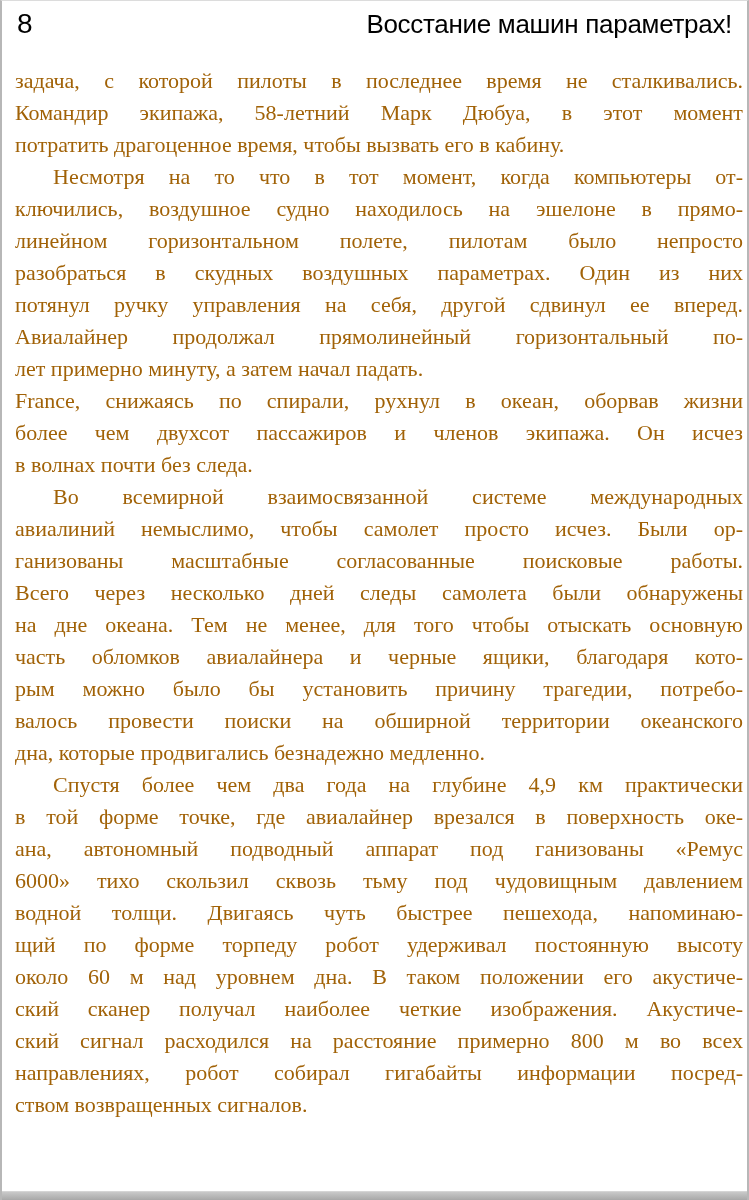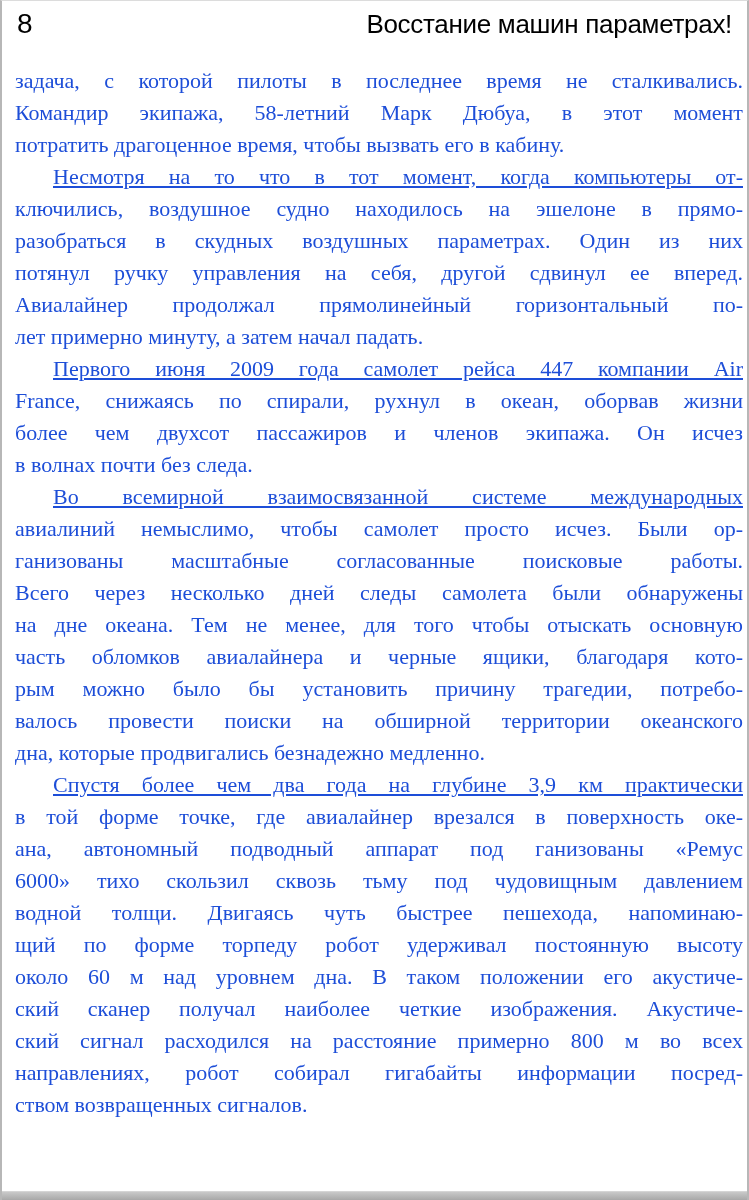--- a/index.html
+++ b/index.html
@@ -27,36 +27,35 @@
     font-family: "Liberation Sans", sans-serif;
     font-size: 26px;
     line-height: 30px;
     color: #000000;
   }
   .header .page-number { font-size: 28px; }
   .header .running-title { letter-spacing: -0.3px; }
   .text-block {
     margin: 26px 4px 0 13px;
     font-size: 22px;
-    color: #1d4ed8;
+    color: #a16207;
   }
   .line {
     height: 32px;
     line-height: 32px;
     text-align: justify;
     text-align-last: justify;
     overflow: hidden;
     white-space: normal;
   }
   .line.para-end {
     text-align-last: left;
   }
   .line.indent {
     text-indent: 38px;
-    text-decoration: underline;
   }
   .bottom-edge {
     position: absolute;
     left: 0; right: 0; bottom: 0;
     height: 8px;
     background: linear-gradient(#c9c9c9, #a8a8a8);
     border-top: 1px solid #d5d5d5;
   }
 </style>
 </head>
@@ -68,38 +67,38 @@
     <span class="page-number">8</span>
     <span class="running-title">Восстание машин параметрах!</span>
   </div>
 
   <div class="text-block">
       <div class="line">задача, с которой пилоты в последнее время не сталкивались.</div>
       <div class="line">Командир экипажа, 58-летний Марк Дюбуа, в этот момент</div>
       <div class="line para-end">потратить драгоценное время, чтобы вызвать его в кабину.</div>
       <div class="line indent">Несмотря на то что в тот момент, когда компьютеры от-</div>
       <div class="line">ключились, воздушное судно находилось на эшелоне в прямо-</div>
+      <div class="line">линейном горизонтальном полете, пилотам было непросто</div>
       <div class="line">разобраться в скудных воздушных параметрах. Один из них</div>
       <div class="line">потянул ручку управления на себя, другой сдвинул ее вперед.</div>
       <div class="line">Авиалайнер продолжал прямолинейный горизонтальный по-</div>
       <div class="line para-end">лет примерно минуту, а затем начал падать.</div>
-      <div class="line indent">Первого июня 2009 года самолет рейса 447 компании Air</div>
       <div class="line">France, снижаясь по спирали, рухнул в океан, оборвав жизни</div>
       <div class="line">более чем двухсот пассажиров и членов экипажа. Он исчез</div>
       <div class="line para-end">в волнах почти без следа.</div>
       <div class="line indent">Во всемирной взаимосвязанной системе международных</div>
       <div class="line">авиалиний немыслимо, чтобы самолет просто исчез. Были ор-</div>
       <div class="line">ганизованы масштабные согласованные поисковые работы.</div>
       <div class="line">Всего через несколько дней следы самолета были обнаружены</div>
       <div class="line">на дне океана. Тем не менее, для того чтобы отыскать основную</div>
       <div class="line">часть обломков авиалайнера и черные ящики, благодаря кото-</div>
       <div class="line">рым можно было бы установить причину трагедии, потребо-</div>
       <div class="line">валось провести поиски на обширной территории океанского</div>
       <div class="line para-end">дна, которые продвигались безнадежно медленно.</div>
-      <div class="line indent">Спустя более чем два года на глубине 3,9 км практически</div>
+      <div class="line indent">Спустя более чем два года на глубине 4,9 км практически</div>
       <div class="line">в той форме точке, где авиалайнер врезался в поверхность оке-</div>
       <div class="line">ана, автономный подводный аппарат под ганизованы «Ремус</div>
       <div class="line">6000» тихо скользил сквозь тьму под чудовищным давлением</div>
       <div class="line">водной толщи. Двигаясь чуть быстрее пешехода, напоминаю-</div>
       <div class="line">щий по форме торпеду робот удерживал постоянную высоту</div>
       <div class="line">около 60 м над уровнем дна. В таком положении его акустиче-</div>
       <div class="line">ский сканер получал наиболее четкие изображения. Акустиче-</div>
       <div class="line">ский сигнал расходился на расстояние примерно 800 м во всех</div>
       <div class="line">направлениях, робот собирал гигабайты информации посред-</div>
       <div class="line para-end">ством возвращенных сигналов.</div>

